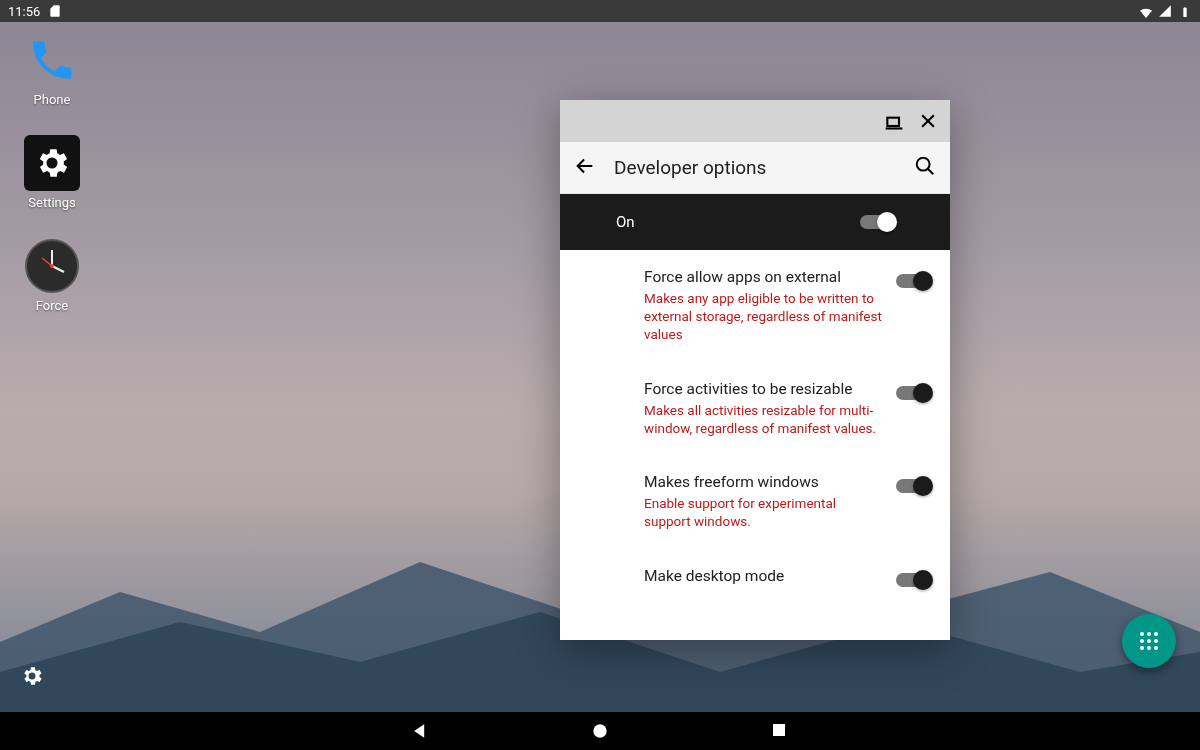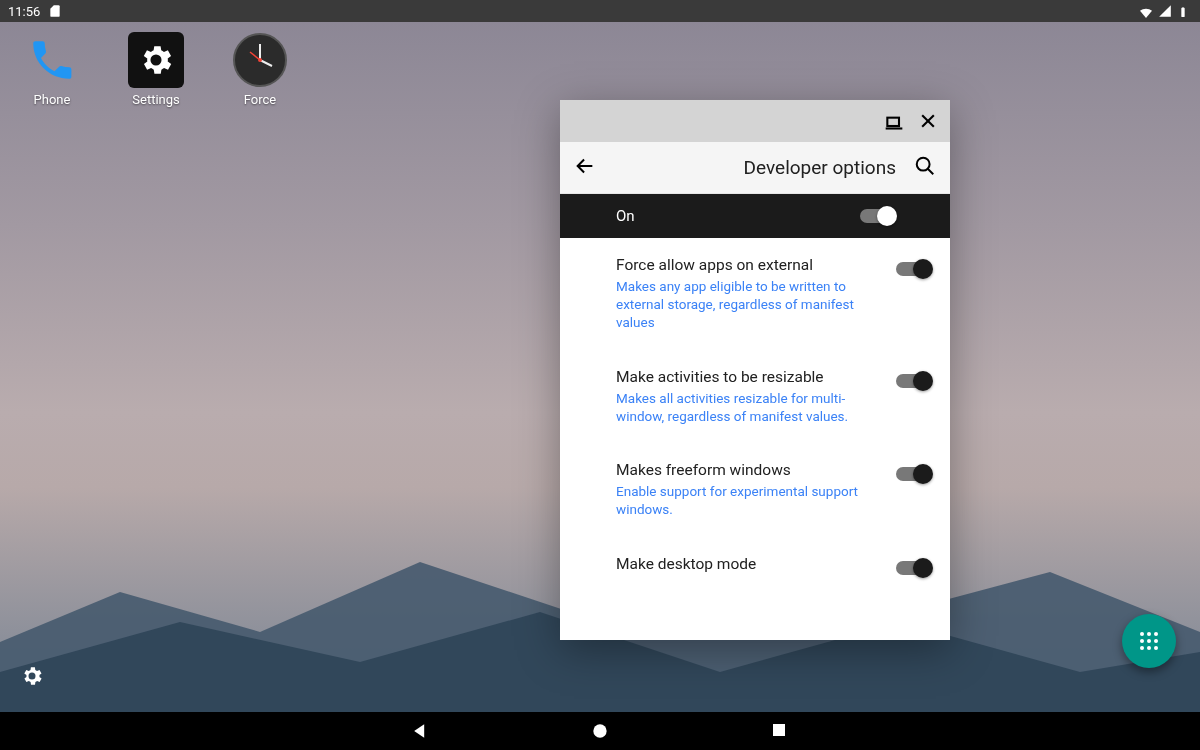--- a/index.html
+++ b/index.html
@@ -11,26 +11,26 @@
   }
   
   .mountains {
     position: absolute; left:0; right:0; bottom:38px; height: 190px;
     pointer-events: none;
   }
   
   .status-bar {
     position: absolute; top:0; left:0; right:0; height:22px;
     background: #3a3a3a; color:#fff; display:flex; align-items:center;
-    font-size:13px; padding:0 8px;
+    font-size:13px; padding:0 8px;text-align:center;
   }
   .status-right { margin-left:auto; display:flex; align-items:center; gap:6px; }
   .status-icon { width:14px; height:14px; display:inline-block; }
   
-  .desktop-icons { position:absolute; top:32px; left:14px; display:flex; gap:28px; }
+  .desktop-icons { position:absolute; top:32px; left:14px; display:flex; gap:28px;flex-direction:column; }
   .appicon { width:76px; display:flex; flex-direction:column; align-items:center; gap:4px; }
   .appicon .tile { width:56px; height:56px; border-radius:6px; display:flex; align-items:center; justify-content:center; }
   .appicon .label { color:#fff; font-size:13px; text-shadow:0 1px 2px rgba(0,0,0,.5); }
   .tile.settings { background:#111; }
   .tile.clock { background:transparent; }
   
   .fab {
     position:absolute; right:24px; bottom:82px; width:54px; height:54px; border-radius:50%;
     background:#009688; display:flex; align-items:center; justify-content:center;
     box-shadow:0 4px 10px rgba(0,0,0,.4);
@@ -51,35 +51,35 @@
   }
   .win-titlebar {
     height:42px; background:#d4d4d4; display:flex; align-items:center; justify-content:flex-end;
     padding:0 12px; gap:14px;
   }
   .win-titlebar .btn { width:20px; height:20px; display:flex; align-items:center; justify-content:center; cursor:pointer; }
   .win-header {
     height:52px; background:#f5f5f5; display:flex; align-items:center; padding:0 14px; gap:18px;
     border-bottom:1px solid #e7e7e7;
   }
-  .win-header .title { font-size:19px; color:#212121; flex:1;text-align:right; }
+  .win-header .title { font-size:19px; color:#212121; flex:1; }
   .win-master {
-    height:44px; background:#1b1b1b; color:#fff; display:flex; align-items:center; padding:0 56px 0 56px;
+    height:56px; background:#1b1b1b; color:#fff; display:flex; align-items:center; padding:0 56px 0 56px;
   }
   .win-master .label { font-size:15px; flex:1; }
   .switch {
     width:34px; height:14px; background:#787878; border-radius:10px; position:relative; cursor:pointer;
   }
   .switch .knob { position:absolute; width:20px; height:20px; background:#fff; border-radius:50%; top:-3px; right:-3px; box-shadow:0 1px 3px rgba(0,0,0,.4); }
   .switch.dark .knob { background:#1b1b1b; }
-  .option-list { flex:1; overflow:hidden; }
+  .option-list { flex:1; overflow:hidden;padding-left:28px; }
   .opt { padding:18px 20px 18px 56px; display:flex; gap:14px; align-items:flex-start; }
   .opt .txt { flex:1; }
   .opt .ttl { font-size:15.5px; color:#212121; margin-bottom:3px; }
-  .opt .sub { font-size:13.5px; color:#3b82f6; line-height:1.35; max-width:250px; }
+  .opt .sub { font-size:13.5px; color:#b91c1c; line-height:1.35; max-width:250px; }
   .opt .switch { margin-top:6px; }
 </style>
 </head>
 <body>
 
 <div class="screen">
 
   <svg class="mountains" viewBox="0 0 1200 190" preserveAspectRatio="none">
     <path d="M0,120 L120,70 L260,110 L420,40 L600,100 L760,30 L900,90 L1050,50 L1200,110 L1200,190 L0,190 Z" fill="#465a6e" opacity="0.9"></path>
     <path d="M0,150 L180,100 L360,140 L540,90 L720,150 L900,100 L1080,150 L1200,130 L1200,190 L0,190 Z" fill="#2f4658" opacity="0.95"></path>
@@ -183,21 +183,21 @@
         <div class="txt">
           <div class="ttl">Force allow apps on external</div>
           <div class="sub">Makes any app eligible to be written to external storage, regardless of manifest values</div>
         </div>
         <div class="switch dark">
             <div class="knob"></div>
           </div>
       </div>
       <div class="opt">
         <div class="txt">
-          <div class="ttl">Make activities to be resizable</div>
+          <div class="ttl">Force activities to be resizable</div>
           <div class="sub">Makes all activities resizable for multi-window, regardless of manifest values.</div>
         </div>
         <div class="switch dark">
             <div class="knob"></div>
           </div>
       </div>
       <div class="opt">
         <div class="txt">
           <div class="ttl">Makes freeform windows</div>
           <div class="sub">Enable support for experimental support windows.</div>

